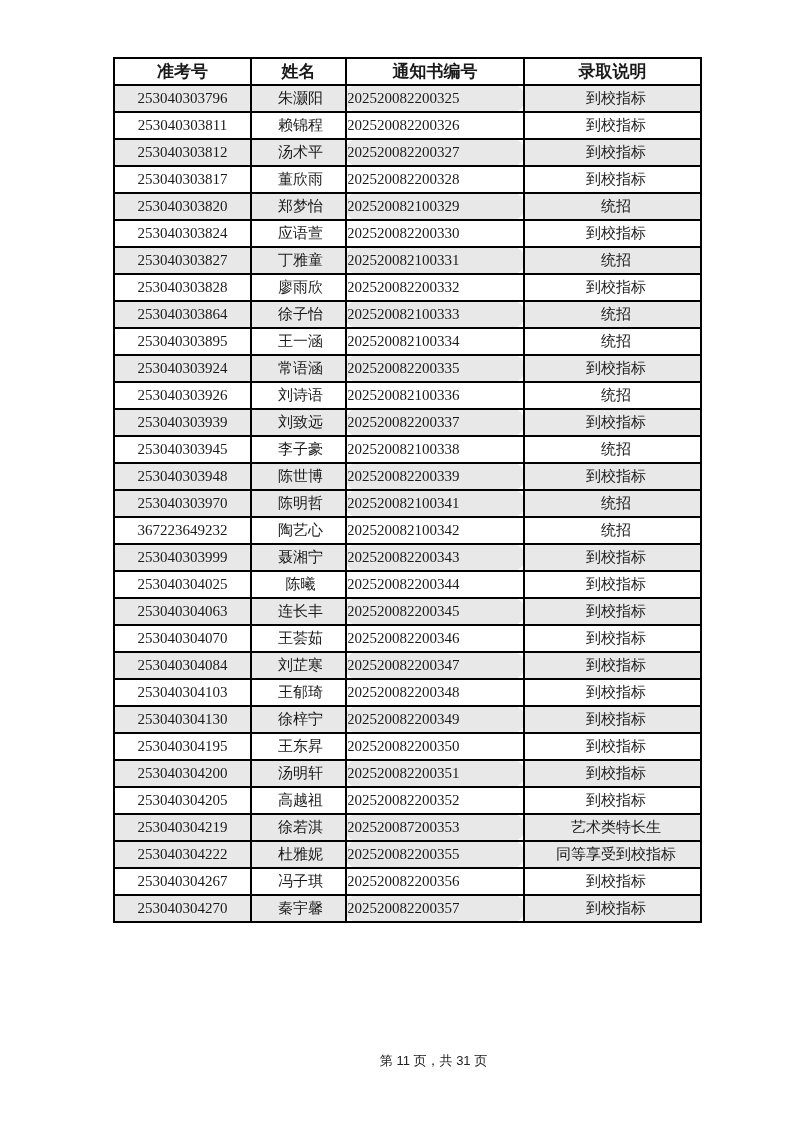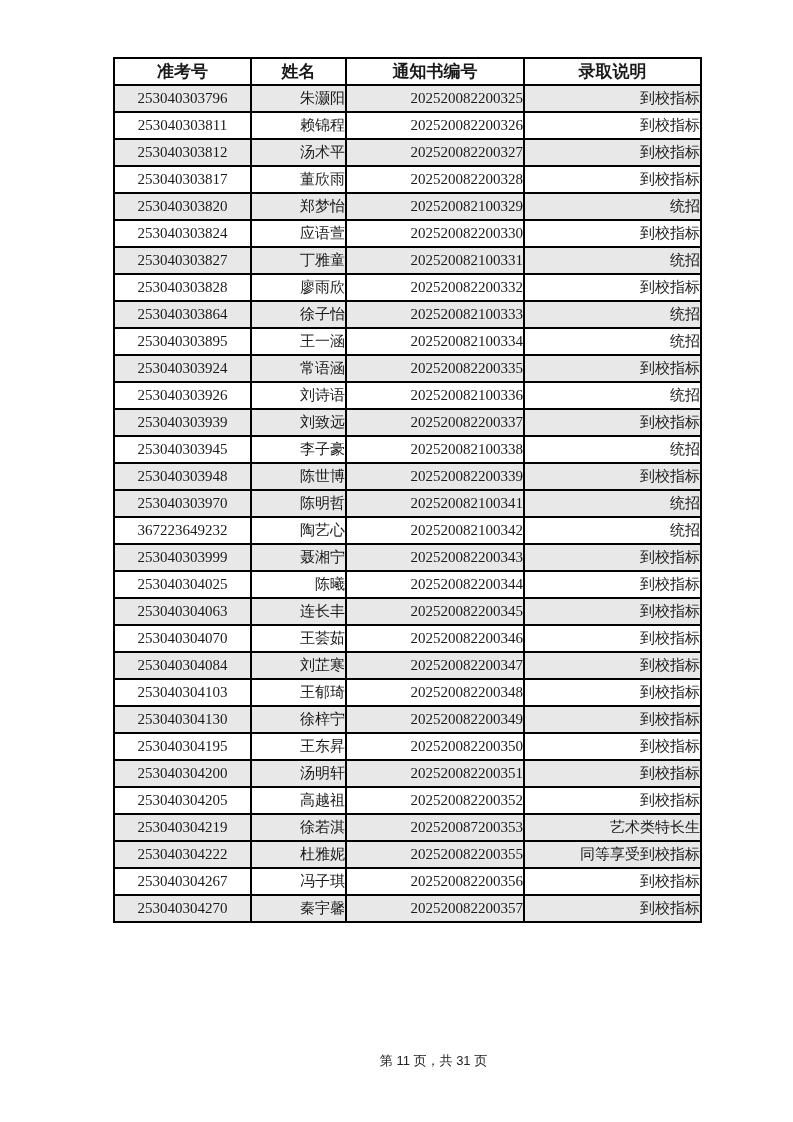--- a/index.html
+++ b/index.html
@@ -34,23 +34,23 @@
     overflow: hidden;
     white-space: nowrap;
   }
   .doc-table th {
     font-weight: bold;
     text-align: center;
     background: #ffffff;
     font-size: 17px;
   }
   .doc-table td:nth-child(1) { text-align: center; }
-  .doc-table td:nth-child(2) { text-align: right; padding-left: 4px; }
-  .doc-table td:nth-child(3) { text-align: right; }
-  .doc-table td:nth-child(4) { text-align: right; padding-left: 7px; }
+  .doc-table td:nth-child(2) { text-align: center; padding-left: 4px; }
+  .doc-table td:nth-child(3) { text-align: left; border-radius: 11px; }
+  .doc-table td:nth-child(4) { text-align: center; padding-left: 7px; }
   .doc-table tr.odd td { background: #e8e8e8; }
   .doc-table tr.even td { background: #ffffff; }
   .page-footer {
     position: absolute;
     top: 1052px;
     left: 0;
     width: 100%;
     text-align: center;
     font-family: "Liberation Sans", "DejaVu Sans", sans-serif;
     font-size: 13px;

